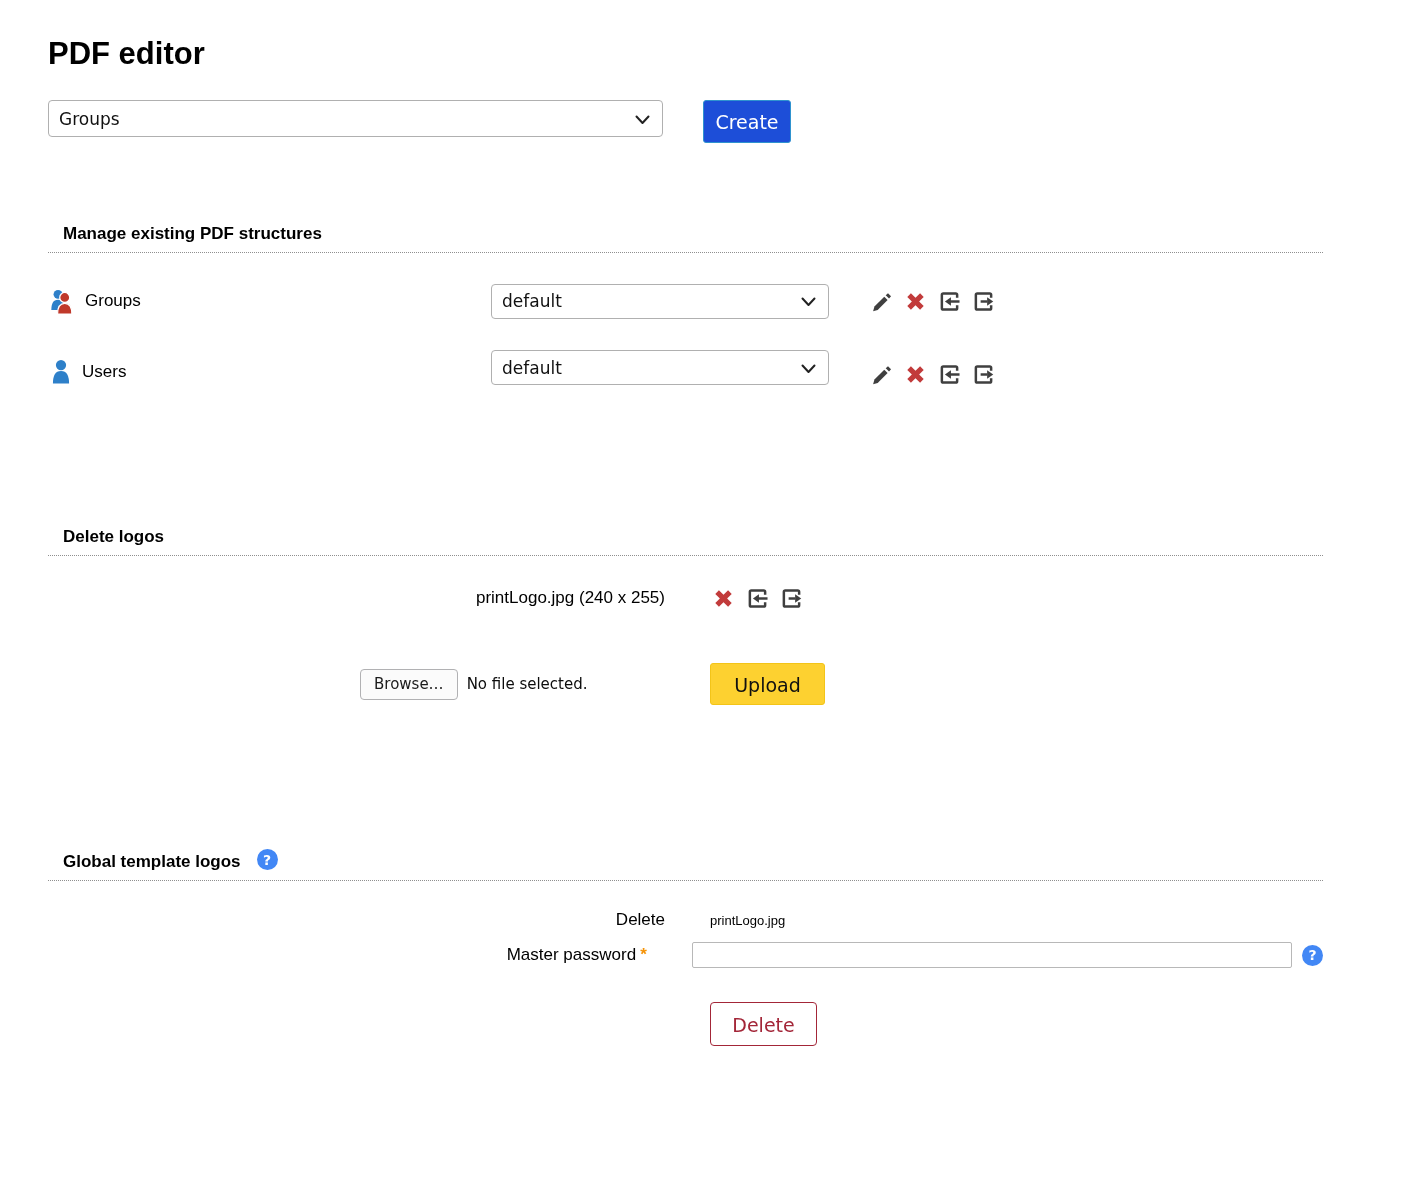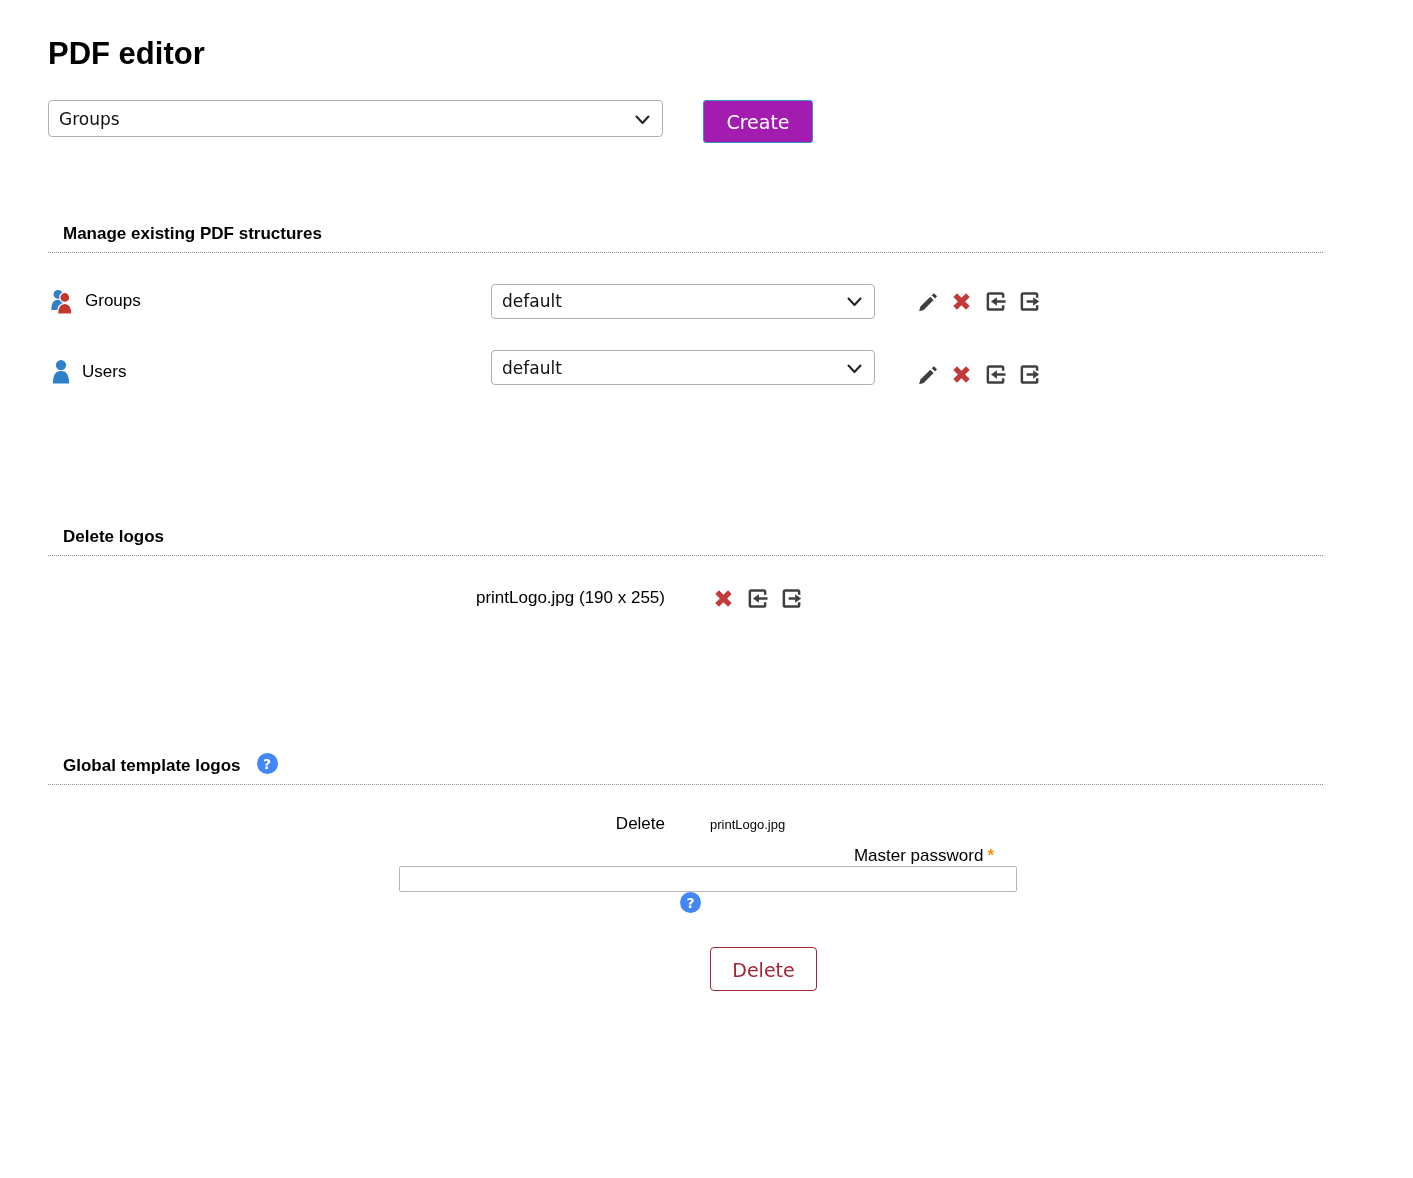--- a/index.html
+++ b/index.html
@@ -47,24 +47,24 @@
 
   .btn {
     display: inline-block;
     font-family: "DejaVu Sans", sans-serif;
     font-size: 19px;
     border-radius: 3px;
     text-align: center;
     cursor: pointer;
   }
   .btn-create {
-    background: #a21caf;
+    background: #1d4ed8;
     border: 1px solid #2f93cf;
     color: #fff;
-    width: 110px; height: 43px;
+    width: 88px; height: 43px;
     line-height: 41px;
   }
   .btn-upload {
     background: #fdd130;
     border: 1px solid #f3c418;
     color: #101010;
     width: 115px; height: 42px;
     line-height: 40px;
   }
   .btn-delete {
@@ -117,21 +117,21 @@
   .create-row select { width: 615px; height: 37px; }
   .create-row .btn-create { margin-left: 40px; }
 
   .manage-heading { margin-top: 81px; }
   .manage-row { display: flex; align-items: center; height: 36px; }
   .manage-row.first { margin-top: 30px; }
   .manage-row.second { margin-top: 30px; align-items: flex-end; }
   .manage-left { width: 443px; display: flex; align-items: center; }
   .manage-left .row-icon { margin-left: 2px; }
   .manage-left .row-label { margin-left: 10px; font-size: 17px; }
-  .manage-row select { width: 384px; height: 35px; }
+  .manage-row select { width: 338px; height: 35px; }
   .row-icons { margin-left: 41px; display: flex; align-items: center; gap: 12px; }
   .icon-btn { display: inline-flex; width: 22px; height: 22px; align-items: center; justify-content: center; cursor: pointer; }
 
   .logos-heading { margin-top: 142px; }
   .logo-row { margin-top: 31px; display: flex; align-items: center; }
   .logo-name-cell { width: 617px; text-align: right; font-size: 17px; }
   .logo-row .row-icons { margin-left: 47px; gap: 12px; }
 
   .upload-row { margin-top: 54px; display: flex; align-items: center; }
   .file-cell { width: 662px; padding-left: 312px; display: flex; align-items: center; }
@@ -140,21 +140,21 @@
     font-family: "DejaVu Sans", sans-serif;
     font-size: 15px;
     color: #0c0c0c;
   }
 
   .global-heading { margin-top: 144px; }
   .global-heading .help-icon { margin-left: 16px; margin-bottom: 2px; }
 
   .field-row { display: flex; align-items: center; }
   .field-row.delete-file-row { margin-top: 29px; }
-  .field-row.password-row { margin-top: 12px; flex-direction: column; }
+  .field-row.password-row { margin-top: 12px; }
   .field-label { width: 617px; text-align: right; font-size: 17px; }
   .field-value { margin-left: 45px; font-size: 13px; }
   .field-row .text-input { margin-left: 45px; }
   .field-row .help-icon { margin-left: 10px; }
   .required-star { color: #f59307; font-weight: bold; margin-left: 4px; }
 
   .delete-btn-row { margin-top: 34px; padding-left: 662px; }
 </style>
 </head>
 <body>
@@ -272,21 +272,21 @@
           <path d="M8 11 H15" stroke="#3f3f3f" stroke-width="2.6"></path>
           <path d="M14.8 6.6 L21.2 11 L14.8 15.4 Z" fill="#3f3f3f"></path>
         </svg>
       </span>
     </div>
   </div>
 
   <div class="section-heading logos-heading">Delete logos</div>
 
   <div class="logo-row">
-    <span class="logo-name-cell">printLogo.jpg (190 x 255)</span>
+    <span class="logo-name-cell">printLogo.jpg (240 x 255)</span>
     <div class="row-icons">
       <span class="icon-btn">
         <svg width="21" height="21" viewBox="0 0 22 22">
           <path d="M11 7.2 L15.8 2.4 L19.6 6.2 L14.8 11 L19.6 15.8 L15.8 19.6 L11 14.8 L6.2 19.6 L2.4 15.8 L7.2 11 L2.4 6.2 L6.2 2.4 Z" fill="#c23b3b"></path>
         </svg>
       </span>
       <span class="icon-btn">
         <svg width="21" height="21" viewBox="0 0 22 22" fill="none">
           <path d="M19 7 V4 A1.5 1.5 0 0 0 17.5 2.5 H4.5 A1.5 1.5 0 0 0 3 4 V18 A1.5 1.5 0 0 0 4.5 19.5 H17.5 A1.5 1.5 0 0 0 19 18 V15" stroke="#3f3f3f" stroke-width="2.6"></path>
           <path d="M21.5 11 H11.5" stroke="#3f3f3f" stroke-width="2.6"></path>
@@ -296,20 +296,27 @@
       <span class="icon-btn">
         <svg width="21" height="21" viewBox="0 0 22 22" fill="none">
           <path d="M19 7 V4 A1.5 1.5 0 0 0 17.5 2.5 H4.5 A1.5 1.5 0 0 0 3 4 V18 A1.5 1.5 0 0 0 4.5 19.5 H17.5 A1.5 1.5 0 0 0 19 18 V15" stroke="#3f3f3f" stroke-width="2.6"></path>
           <path d="M8 11 H15" stroke="#3f3f3f" stroke-width="2.6"></path>
           <path d="M14.8 6.6 L21.2 11 L14.8 15.4 Z" fill="#3f3f3f"></path>
         </svg>
       </span>
     </div>
   </div>
 
+  <div class="upload-row">
+    <div class="file-cell">
+      <button class="btn-browse">Browse…</button>
+      <span class="no-file-text">No file selected.</span>
+    </div>
+    <button class="btn btn-upload">Upload</button>
+  </div>
 
   <div class="section-heading global-heading heading-flex">
     <span>Global template logos</span>
     <span class="help-icon">?</span>
   </div>
 
   <div class="field-row delete-file-row">
     <span class="field-label">Delete</span>
     <span class="field-value">printLogo.jpg</span>
   </div>

